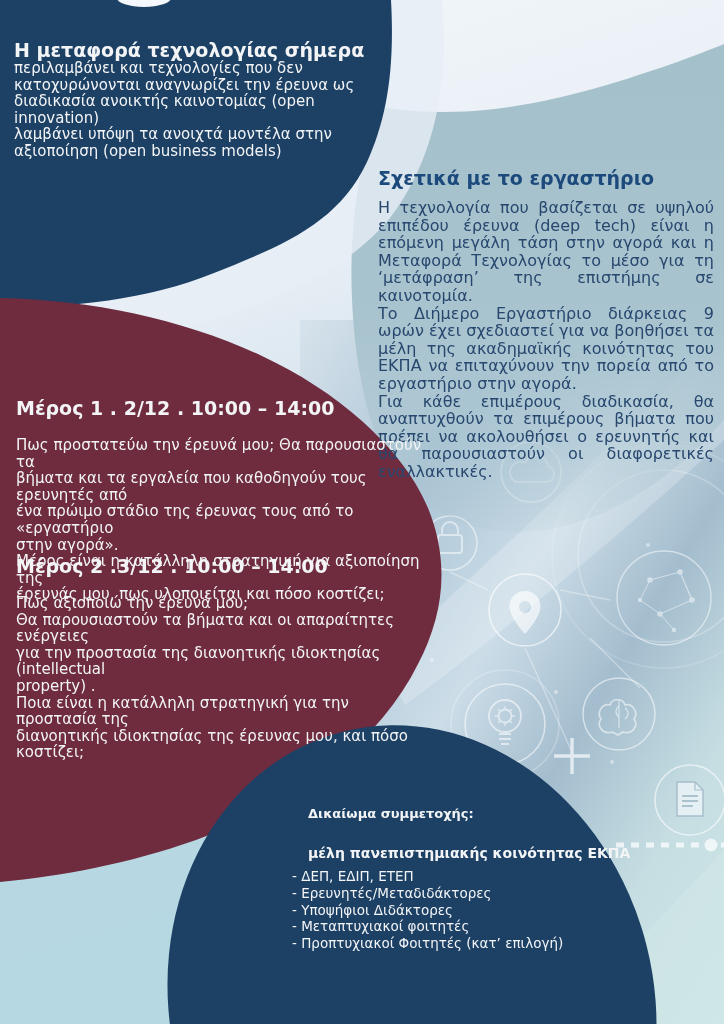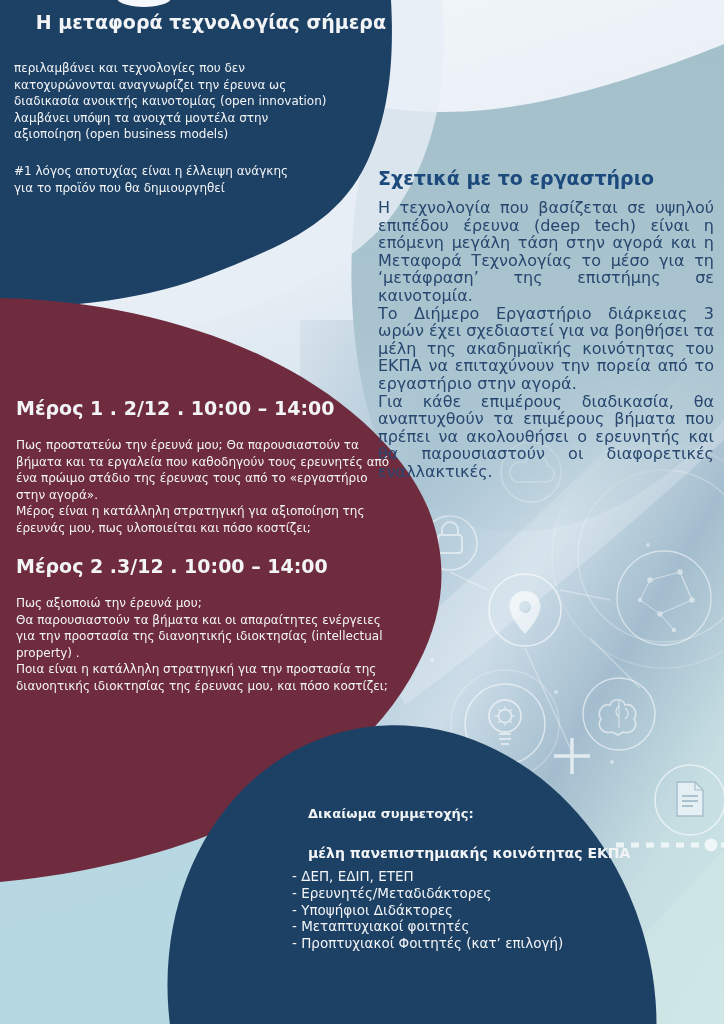--- a/index.html
+++ b/index.html
@@ -9,22 +9,22 @@
   }
   html,body{margin:0;padding:0;}
   body{font-family:"DejaVu Sans","Liberation Sans",sans-serif;}
   .poster{
     position:relative; width:724px; height:1024px; overflow:hidden;
     background:var(--pale-blue);
   }
   .bg-art{position:absolute; inset:0; width:724px; height:1024px;}
   .txt{position:absolute; white-space:pre-line; color:var(--text-on-dark);}
   .h1{font-weight:bold; font-size:19px; line-height:1.15; white-space:pre-line;}
-  .body-sm{font-size:12px; line-height:16.6px;}
-  .top-title{left:14px; top:12px; width:372px;text-align:right;}
+  .body-sm{font-size:15px; line-height:16.6px;}
+  .top-title{left:14px; top:40px; width:372px;}
   .top-body{left:14px; top:60px; width:372px;}
   .top-note{left:14px; top:163px; width:372px;}
   .about-title{left:378px; top:168px; width:340px; color:var(--heading-blue);}
   .about-body{position:absolute; left:378px; top:199px; width:336px;}
   .about-body p{margin:0; text-align:justify; font-size:16px; line-height:17.6px;
     color:var(--body-text-blue); font-weight:500;}
   .part1-title{left:16px; top:398px; width:420px;}
   .part1-body{left:16px; top:437px; width:414px;}
   .part2-title{left:16px; top:556px; width:420px;}
   .part2-body{left:16px; top:595px; width:414px;}
@@ -167,27 +167,25 @@
 
     <ellipse cx="412" cy="1005" rx="242" ry="282" transform="rotate(-14 412 1005)" fill="var(--navy,#1d4065)"></ellipse>
   </svg>
 
   <div class="txt h1 top-title">Η μεταφορά τεχνολογίας σήμερα</div>
   <div class="txt body-sm top-body">περιλαμβάνει και τεχνολογίες που δεν
 κατοχυρώνονται αναγνωρίζει την έρευνα ως
 διαδικασία ανοικτής καινοτομίας (open innovation)
 λαμβάνει υπόψη τα ανοιχτά μοντέλα στην
 αξιοποίηση (open business models)</div>
-  <div class="txt body-sm top-note">#1 λόγος αποτυχίας είναι η έλλειψη ανάγκης
-για το προϊόν που θα δημιουργηθεί</div>
 
   <div class="txt h1 about-title">Σχετικά με το εργαστήριο</div>
   <div class="about-body">
     <p>Η τεχνολογία που βασίζεται σε υψηλού επιπέδου έρευνα (deep tech) είναι η επόμενη μεγάλη τάση στην αγορά και η Μεταφορά Τεχνολογίας το μέσο για τη ‘μετάφραση’ της επιστήμης σε καινοτομία.</p>
-    <p>Το Διήμερο Εργαστήριο διάρκειας 3 ωρών έχει σχεδιαστεί για να βοηθήσει τα μέλη της ακαδημαϊκής κοινότητας του ΕΚΠΑ να επιταχύνουν την πορεία από το εργαστήριο στην αγορά.</p>
+    <p>Το Διήμερο Εργαστήριο διάρκειας 9 ωρών έχει σχεδιαστεί για να βοηθήσει τα μέλη της ακαδημαϊκής κοινότητας του ΕΚΠΑ να επιταχύνουν την πορεία από το εργαστήριο στην αγορά.</p>
     <p>Για κάθε επιμέρους διαδικασία, θα αναπτυχθούν τα επιμέρους βήματα που πρέπει να ακολουθήσει ο ερευνητής και θα παρουσιαστούν οι διαφορετικές εναλλακτικές.</p>
   </div>
 
   <div class="txt h1 part1-title">Μέρος 1 . 2/12 . 10:00 – 14:00</div>
   <div class="txt body-sm part1-body">Πως προστατεύω την έρευνά μου; Θα παρουσιαστούν τα
 βήματα  και τα εργαλεία που καθοδηγούν τους ερευνητές από
 ένα πρώιμο στάδιο της έρευνας τους από το «εργαστήριο
 στην αγορά».
 Μέρος είναι η κατάλληλη στρατηγική για αξιοποίηση της
 έρευνάς μου, πως υλοποιείται και πόσο κοστίζει;</div>

